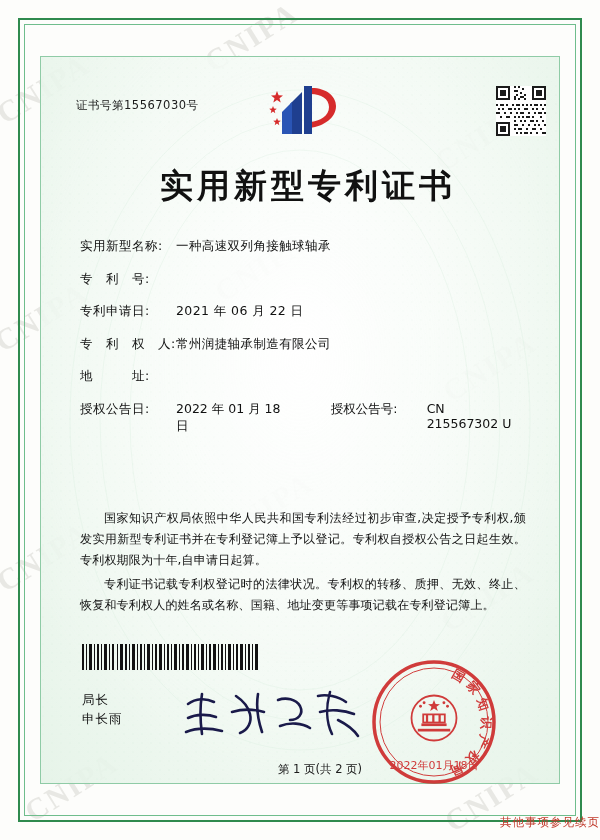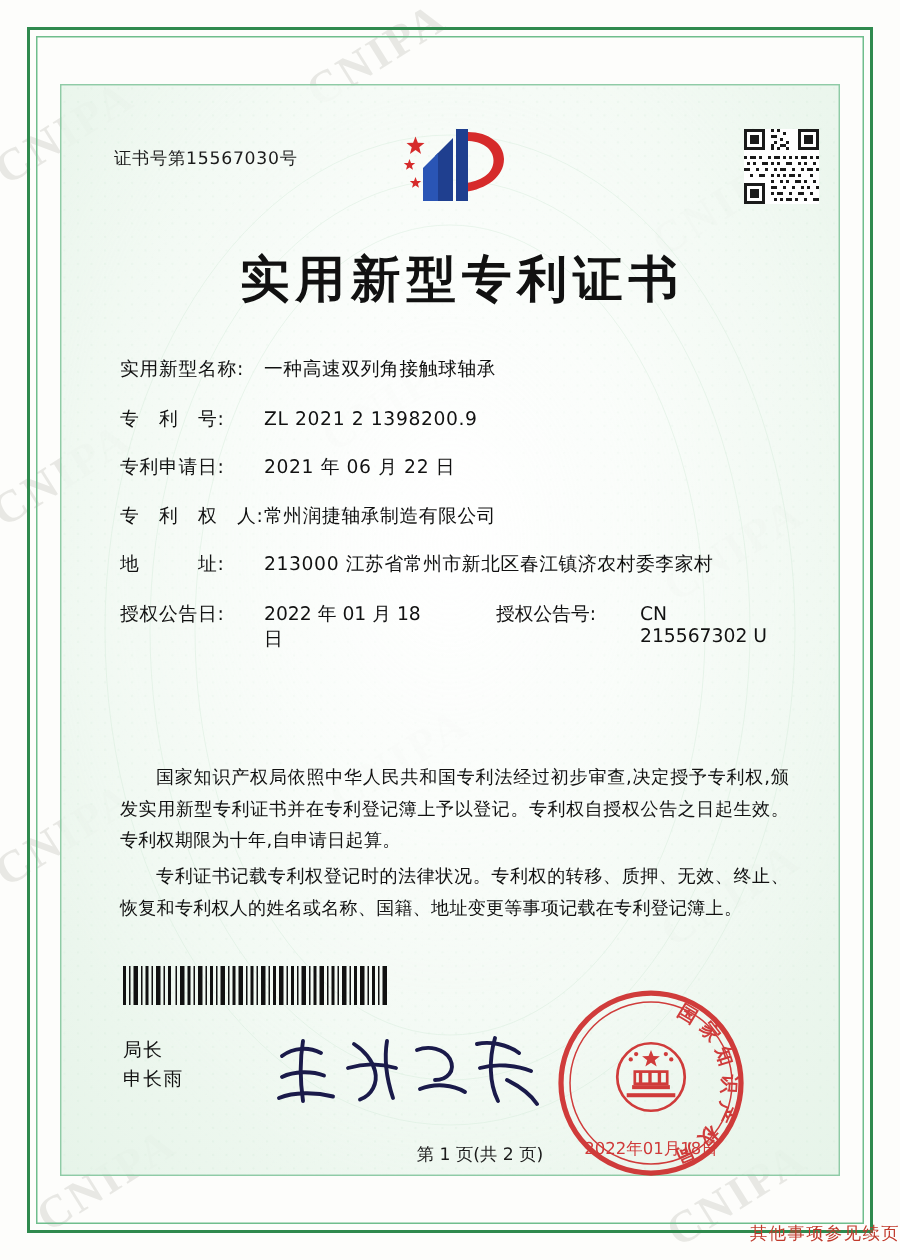--- a/index.html
+++ b/index.html
@@ -342,36 +342,34 @@
     <div class="fields">
 
       <div class="field-row">
         <span class="field-label">实用新型名称:</span>
         <span class="field-value">一种高速双列角接触球轴承</span>
       </div>
 
 
       <div class="field-row">
         <span class="field-label">专　利　号:</span>
-        <span class="field-value">ZL 2021 2 1398200.9</span>
       </div>
 
       <div class="field-row">
         <span class="field-label">专利申请日:</span>
         <span class="field-value">2021 年 06 月 22 日</span>
       </div>
 
       <div class="field-row">
         <span class="field-label">专　利　权　人:</span>
         <span class="field-value">常州润捷轴承制造有限公司</span>
       </div>
 
       <div class="field-row">
         <span class="field-label">地　　　址:</span>
-        <span class="field-value">213000 江苏省常州市新北区春江镇济农村委李家村</span>
       </div>
 
       <div class="field-row double">
         <span class="pair">
           <span class="field-label">授权公告日:</span>
           <span>2022 年 01 月 18 日</span>
         </span>
         <span class="pair pair2">
           <span class="field-label2">授权公告号:</span>
           <span>CN 215567302 U</span>

